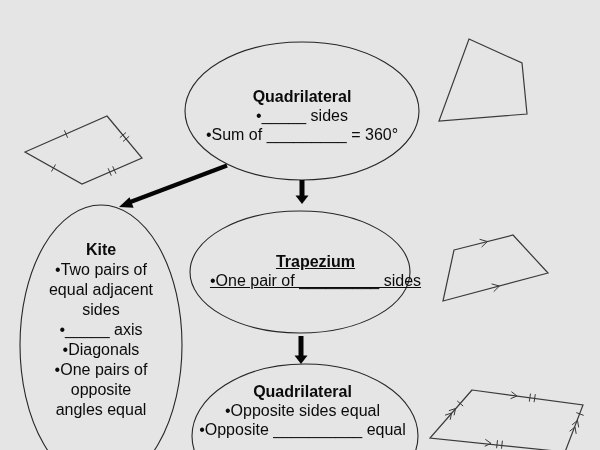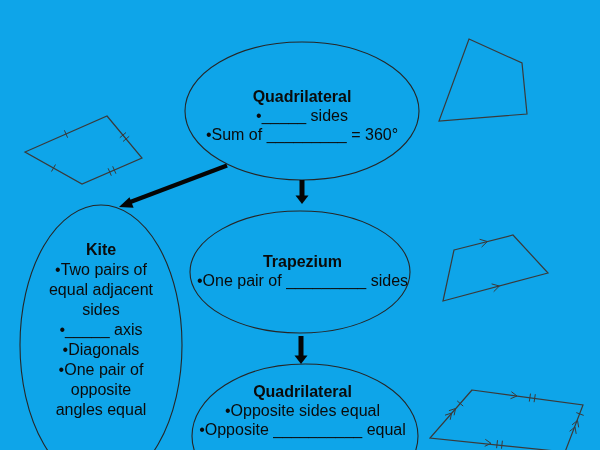--- a/index.html
+++ b/index.html
@@ -1,38 +1,38 @@
 <!DOCTYPE html>
 <html><head>
 <meta charset="utf-8">
 <style>
   * { box-sizing: border-box; }
   html, body { margin: 0; padding: 0; background: #ffffff; }
   .canvas {
     position: relative;
     width: 600px;
     height: 450px;
-    background: #0ea5e9;
+    background: #e5e5e5;
     overflow: hidden;
     font-family: "Liberation Sans", sans-serif;
     color: #0b0b0b;
   }
   .canvas svg { position: absolute; left: 0; top: 0; }
   .node-text {
     position: absolute;
     text-align: center;
     font-size: 16px;
     line-height: 19px;
     color: #0b0b0b;
   }
   .node-text div { white-space: nowrap; }
   .node-text .nt { font-weight: bold; }
   .quad-text  { left: 180px; top: 87px;  width: 244px; }
   .kite-text  { left: 26px;  top: 240px; width: 150px; line-height: 20px; }
-  .trap-text  { left: 180px; top: 252px; width: 245px; }
+  .trap-text  { left: 193px; top: 252px; width: 245px; text-decoration: underline; }
   .para-text  { left: 176px; top: 382px; width: 253px; }
 </style>
 </head>
 <body>
 
 <div class="canvas">
 
   <svg width="600" height="450" viewBox="0 0 600 450">
 
     <ellipse cx="302" cy="111" rx="117" ry="69" fill="none" stroke="#262626" stroke-width="1.1"></ellipse>
@@ -90,21 +90,21 @@
     <div>•Sum of _________ = 360°</div>
   </div>
 
   <div class="node-text kite-text">
     <div class="nt">Kite</div>
     <div>•Two pairs of</div>
     <div>equal adjacent</div>
     <div>sides</div>
     <div>•_____ axis</div>
     <div>•Diagonals</div>
-    <div>•One pair of</div>
+    <div>•One pairs of</div>
     <div>opposite</div>
     <div>angles equal</div>
   </div>
 
   <div class="node-text trap-text">
     <div class="nt">Trapezium</div>
     <div>•One pair of _________ sides</div>
   </div>
 
   <div class="node-text para-text">

